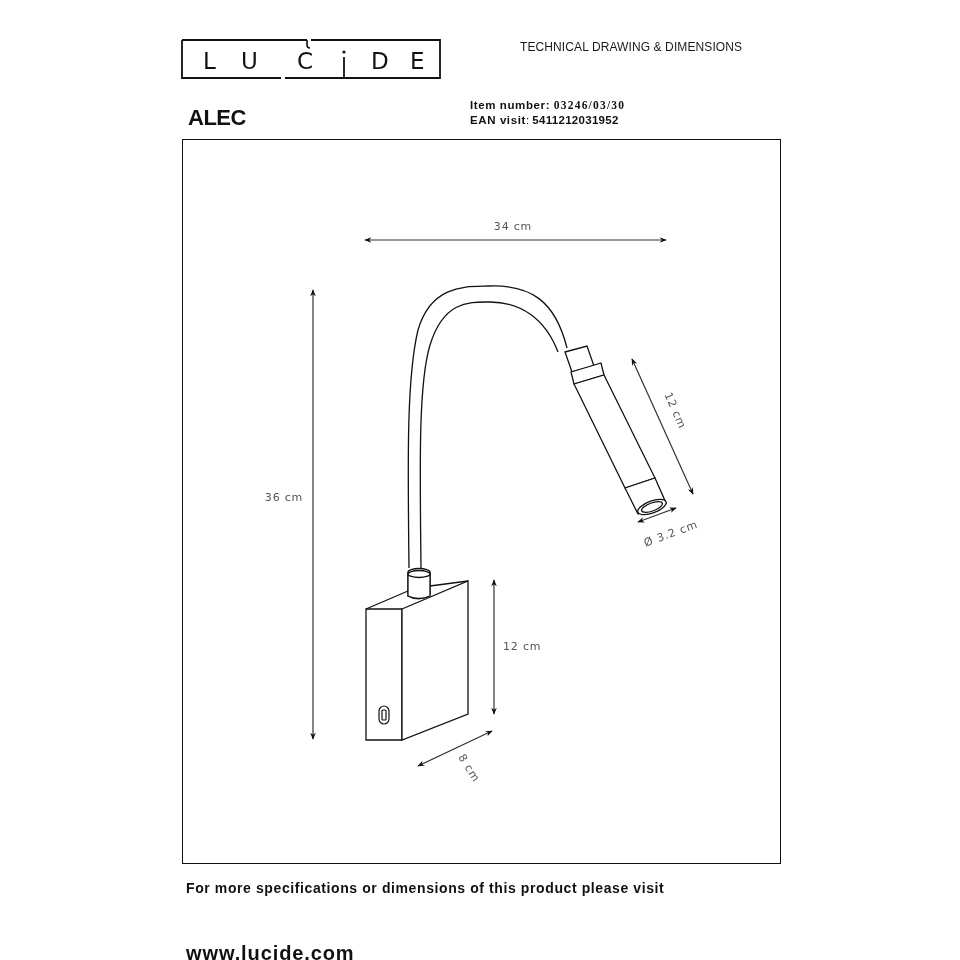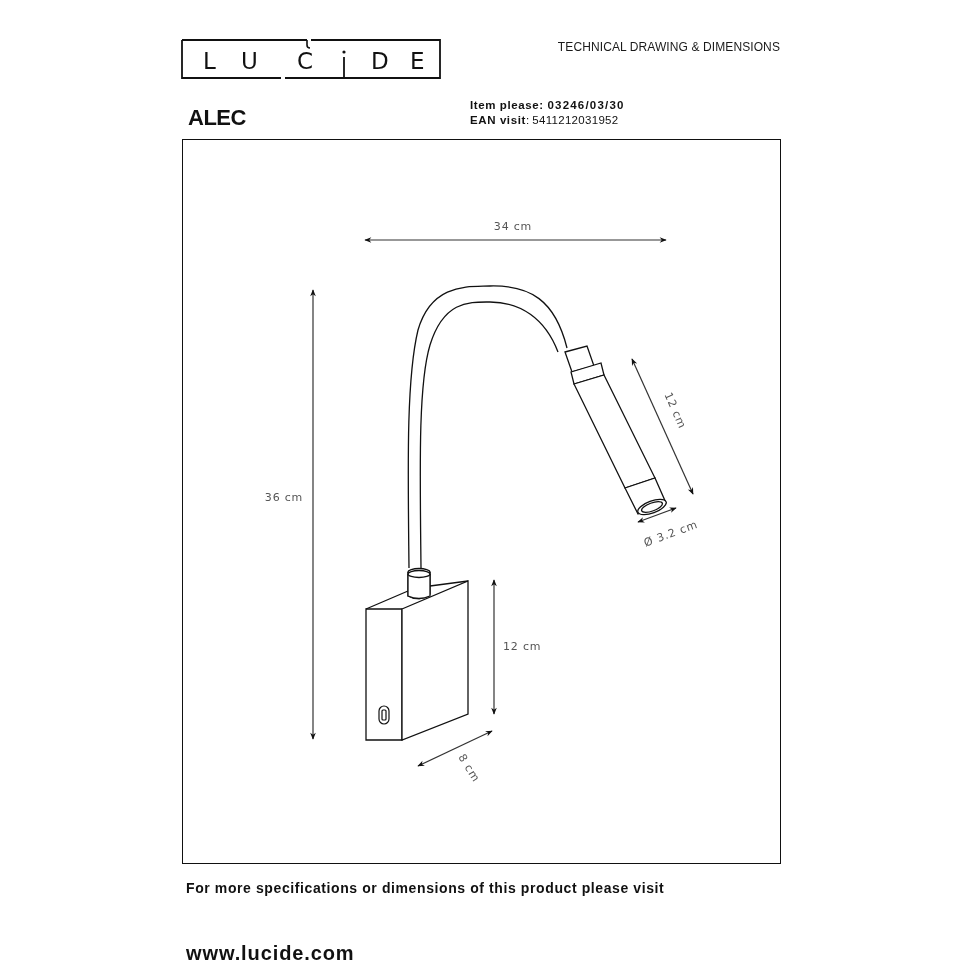--- a/index.html
+++ b/index.html
@@ -1,24 +1,24 @@
 <!DOCTYPE html>
 <html><head>
   <meta charset="utf-8">
   <style>
     html, body { margin:0; padding:0; background:#ffffff; }
     body { width:960px; height:960px; position:relative; overflow:hidden; font-family:"Liberation Sans", sans-serif; color:#111; }
     .abs { position:absolute; }
     #logo { left:181px; top:39px; width:260px; height:40px; }
-    #doc-type { left:520px; top:40px; width:260px; text-align:right; font-size:12px; letter-spacing:0.1px; color:#1a1a1a; }
+    #doc-type { left:520px; top:40px; width:260px; text-align:left; font-size:12px; letter-spacing:0.1px; color:#1a1a1a; }
     #product-name { left:188px; top:105px; font-size:22px; font-weight:bold; letter-spacing:-0.5px; }
     #item-info { left:470px; top:98px; font-size:11.5px; line-height:15px; }
     #item-info .lbl { font-weight:bold; letter-spacing:0.6px; }
-    #item-info .num { font-weight:bold; letter-spacing:1.2px; }
-    #item-info .ean { letter-spacing:0.3px; }
+    #item-info .num { font-weight:bold; letter-spacing:1.2px;font-family:Liberation Serif, serif; }
+    #item-info .ean { letter-spacing:0.3px;font-weight:bold; }
     #frame { left:182px; top:139px; width:599px; height:725px; border:1.5px solid #111; box-sizing:border-box; }
     #drawing { left:182px; top:139px; width:600px; height:726px; }
     #footer-text { left:186px; top:880px; font-size:14px; font-weight:bold; letter-spacing:0.6px; }
     #footer-url { left:186px; top:898px; font-size:20px; font-weight:bold; letter-spacing:0.9px;margin-top:44px; }
     .dim { font-family:"DejaVu Sans", sans-serif; font-size:11px; fill:#555; letter-spacing:0.8px; }
   </style>
 </head>
 <body>
 
 <svg id="logo" class="abs" viewBox="0 0 260 40">
@@ -34,21 +34,21 @@
   <circle cx="163" cy="13" r="1.6" fill="#111"></circle>
   <line x1="163" y1="18" x2="163" y2="39" stroke="#111" stroke-width="1.8"></line>
 </svg>
 
 <div id="doc-type" class="abs">TECHNICAL DRAWING &amp; DIMENSIONS</div>
 
 <div id="product-name" class="abs">ALEC</div>
 
 <div id="item-info" class="abs">
   <div>
-    <span class="lbl">Item please</span><span class="lbl">: </span><span class="num">03246/03/30</span>
+    <span class="lbl">Item number</span><span class="lbl">: </span><span class="num">03246/03/30</span>
   </div>
   <div>
     <span class="lbl">EAN visit</span><span>: </span><span class="ean">5411212031952</span>
   </div>
 </div>
 
 <div id="frame" class="abs"></div>
 
 <svg id="drawing" class="abs" viewBox="182 139 600 726">
   <defs>

